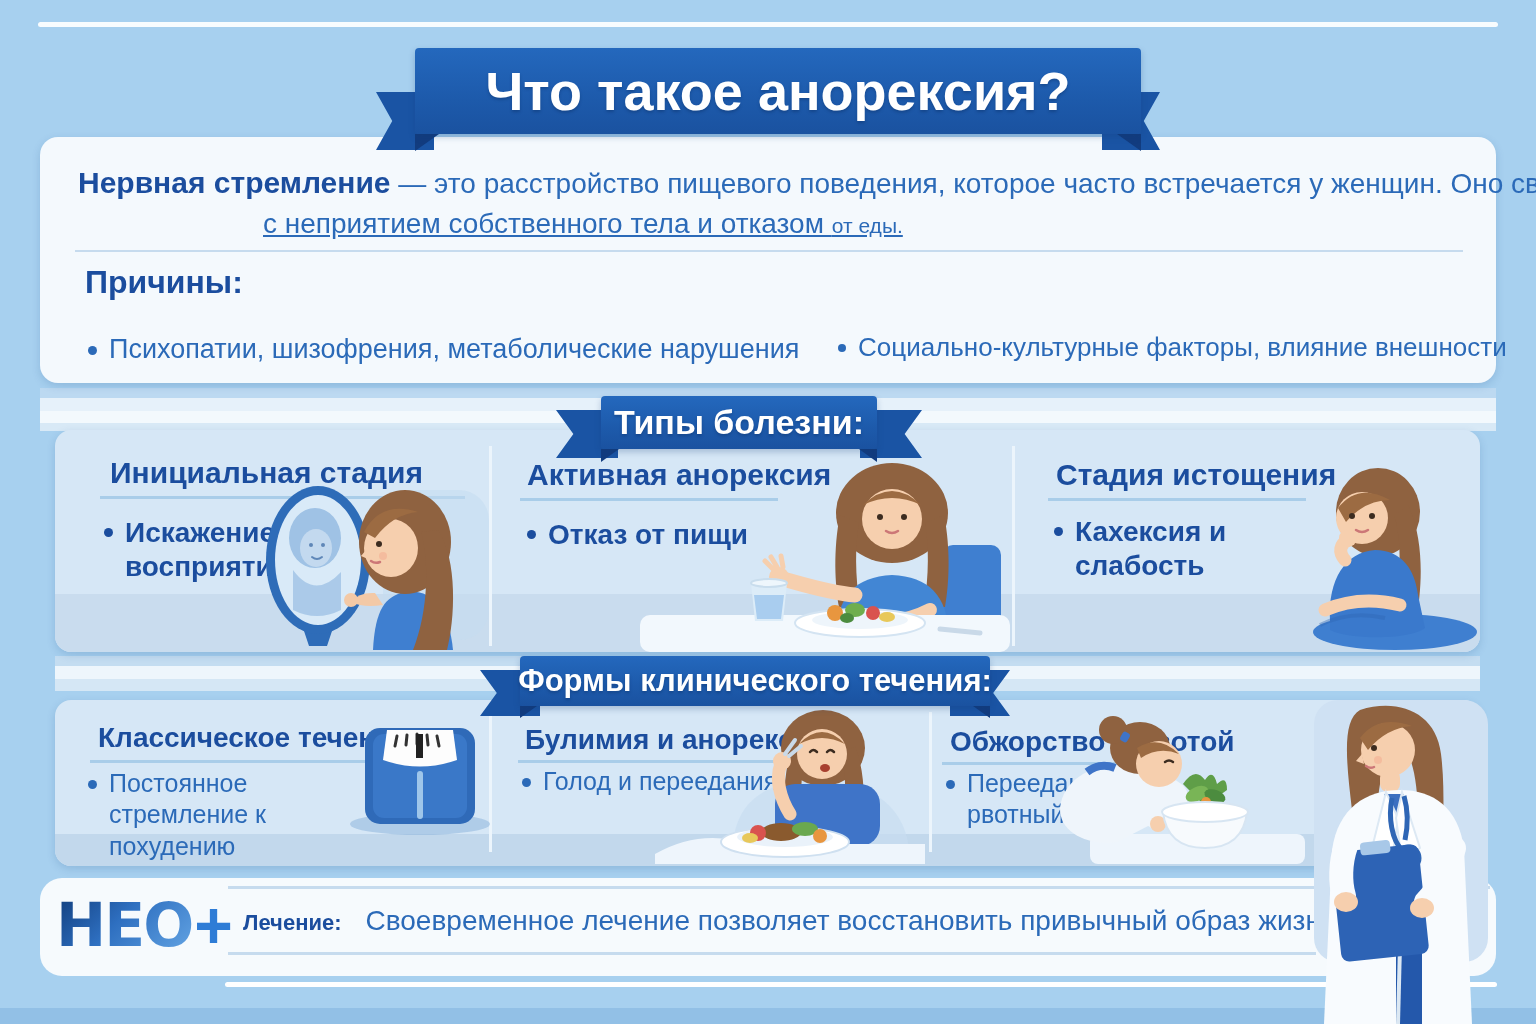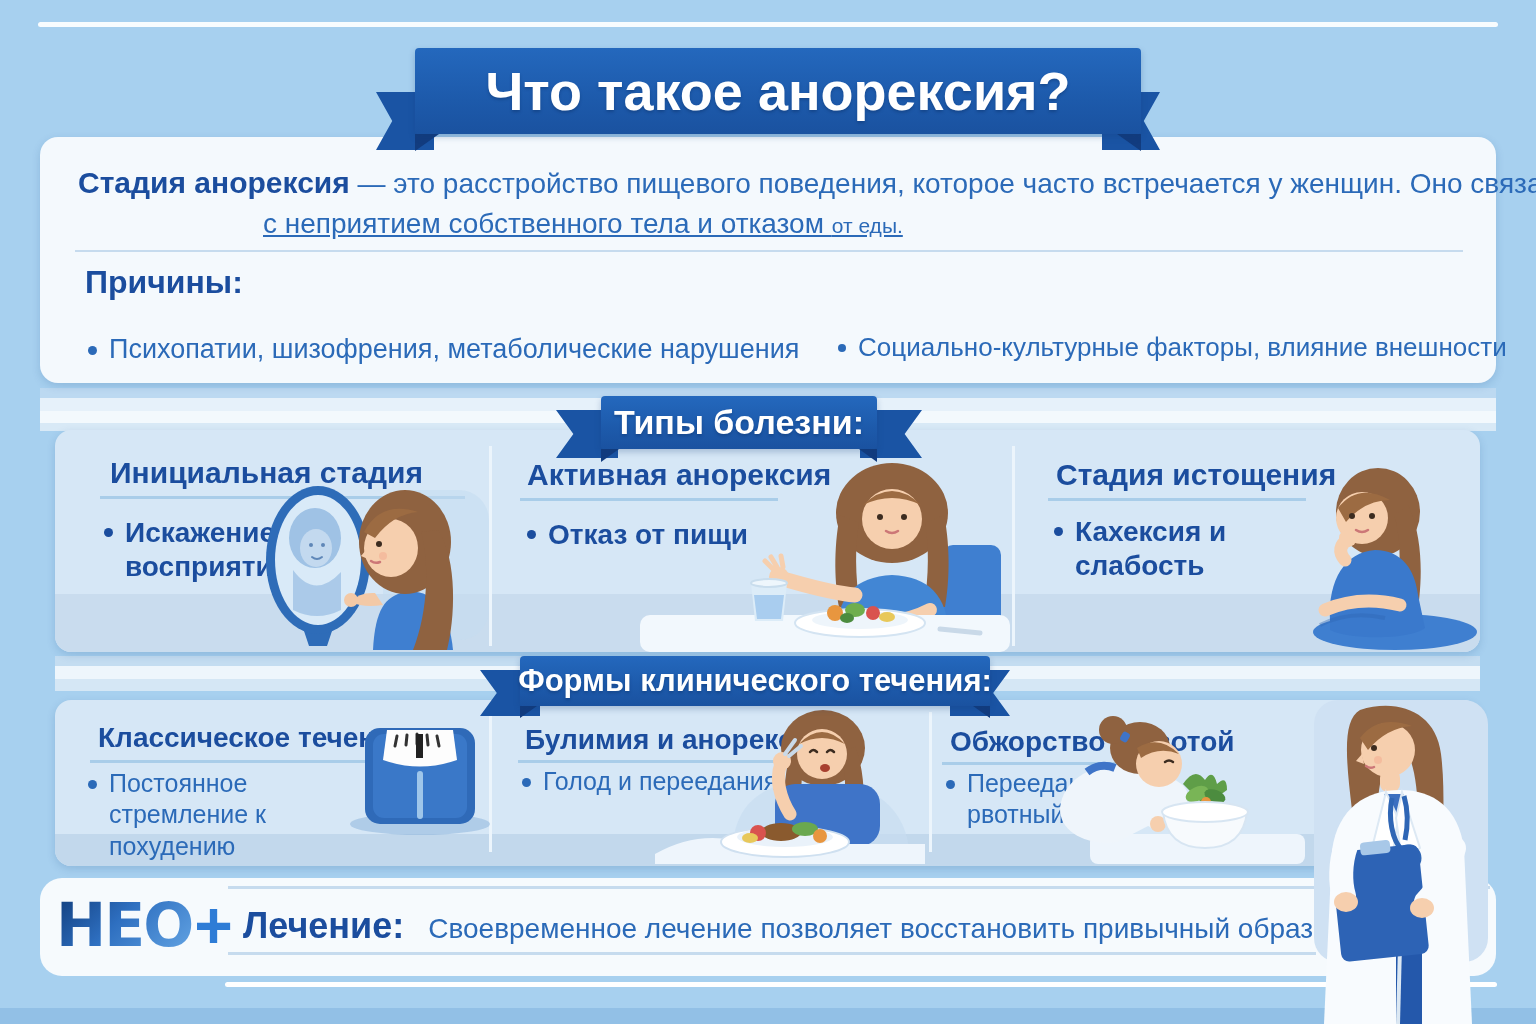--- a/index.html
+++ b/index.html
@@ -105,21 +105,21 @@
   #forms-col2-bullet{left:522px;top:766px;width:300px;}
   #forms-col3-title{left:950px;top:726px;}
   #forms-col3-underline{left:942px;top:762px;width:218px;}
   #forms-col3-bullet{left:946px;top:768px;width:230px;}
 
   
   #footer-bar{left:40px;top:878px;width:1456px;height:98px;border-radius:22px;background:#f6fafd;z-index:5;}
   #footer-line-top{left:228px;top:886px;width:1262px;height:3px;z-index:6;}
   #footer-line-bottom{left:228px;top:952px;width:1088px;height:3px;z-index:6;}
   #treatment-text{left:243px;top:905px;font-size:28px;z-index:6;white-space:nowrap;}
-  #treatment-text .lbl{font-size:36px;margin-right:24px;}
+  #treatment-text .lbl{font-size:22px;margin-right:24px;}
   #logo{left:56px;top:890px;z-index:7;display:flex;align-items:center;}
   .logo-neo{
     font-weight:900;font-size:60px;letter-spacing:-2px;color:#1f5fb0;
     font-family:"DejaVu Sans","Liberation Sans",sans-serif;
   }
   @supports (-webkit-background-clip:text){
     .logo-neo{
       background:linear-gradient(135deg,#0f3a78 0%,#2e6fc0 45%,#67a8e6 100%);
       -webkit-background-clip:text;background-clip:text;
       color:transparent;-webkit-text-fill-color:transparent;
@@ -150,21 +150,21 @@
   <div class="abs ribbon-tail tail-l" id="title-tail-l"></div>
   <div class="abs ribbon-tail tail-r" id="title-tail-r"></div>
   <div class="abs ribbon-fold fold-l" id="title-fold-l"></div>
   <div class="abs ribbon-fold fold-r" id="title-fold-r"></div>
   <div class="abs ribbon-main" id="title-ribbon-main">
     <span>Что такое анорексия?</span>
   </div>
 
   <div class="abs card" id="card-intro"></div>
   <div class="abs intro-line" id="intro-line1">
-    <span class="term h-dark">Стадия анорексия</span><span class="t-blue"> — это расстройство пищевого поведения, которое часто встречается у женщин. Оно связано</span>
+    <span class="term h-dark">Нервная стремление</span><span class="t-blue"> — это расстройство пищевого поведения, которое часто встречается у женщин. Оно связано</span>
   </div>
   <div class="abs intro-line t-blue" id="intro-line2">
     <span>с неприятием собственного тела и отказом </span><span class="small">от еды.</span>
   </div>
   <div class="abs hline" id="intro-divider"></div>
   <div class="abs h-dark" id="causes-heading">Причины:</div>
   <div class="abs" id="causes-underline"></div>
   <div class="abs bullet t-blue" id="causes-bullet-left">
     <span class="dot"></span>
     <span>Психопатии, шизофрения, метаболические нарушения</span>

